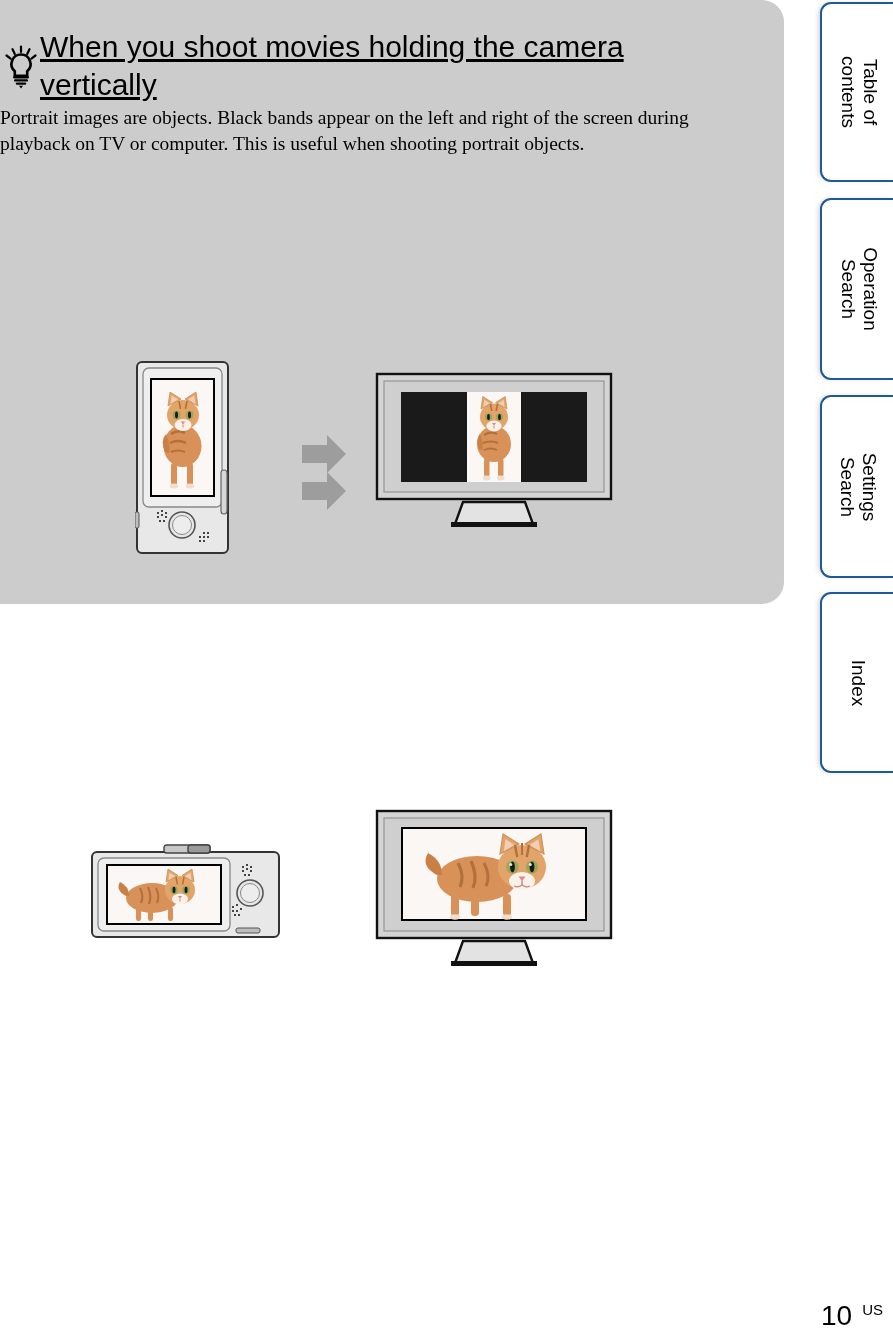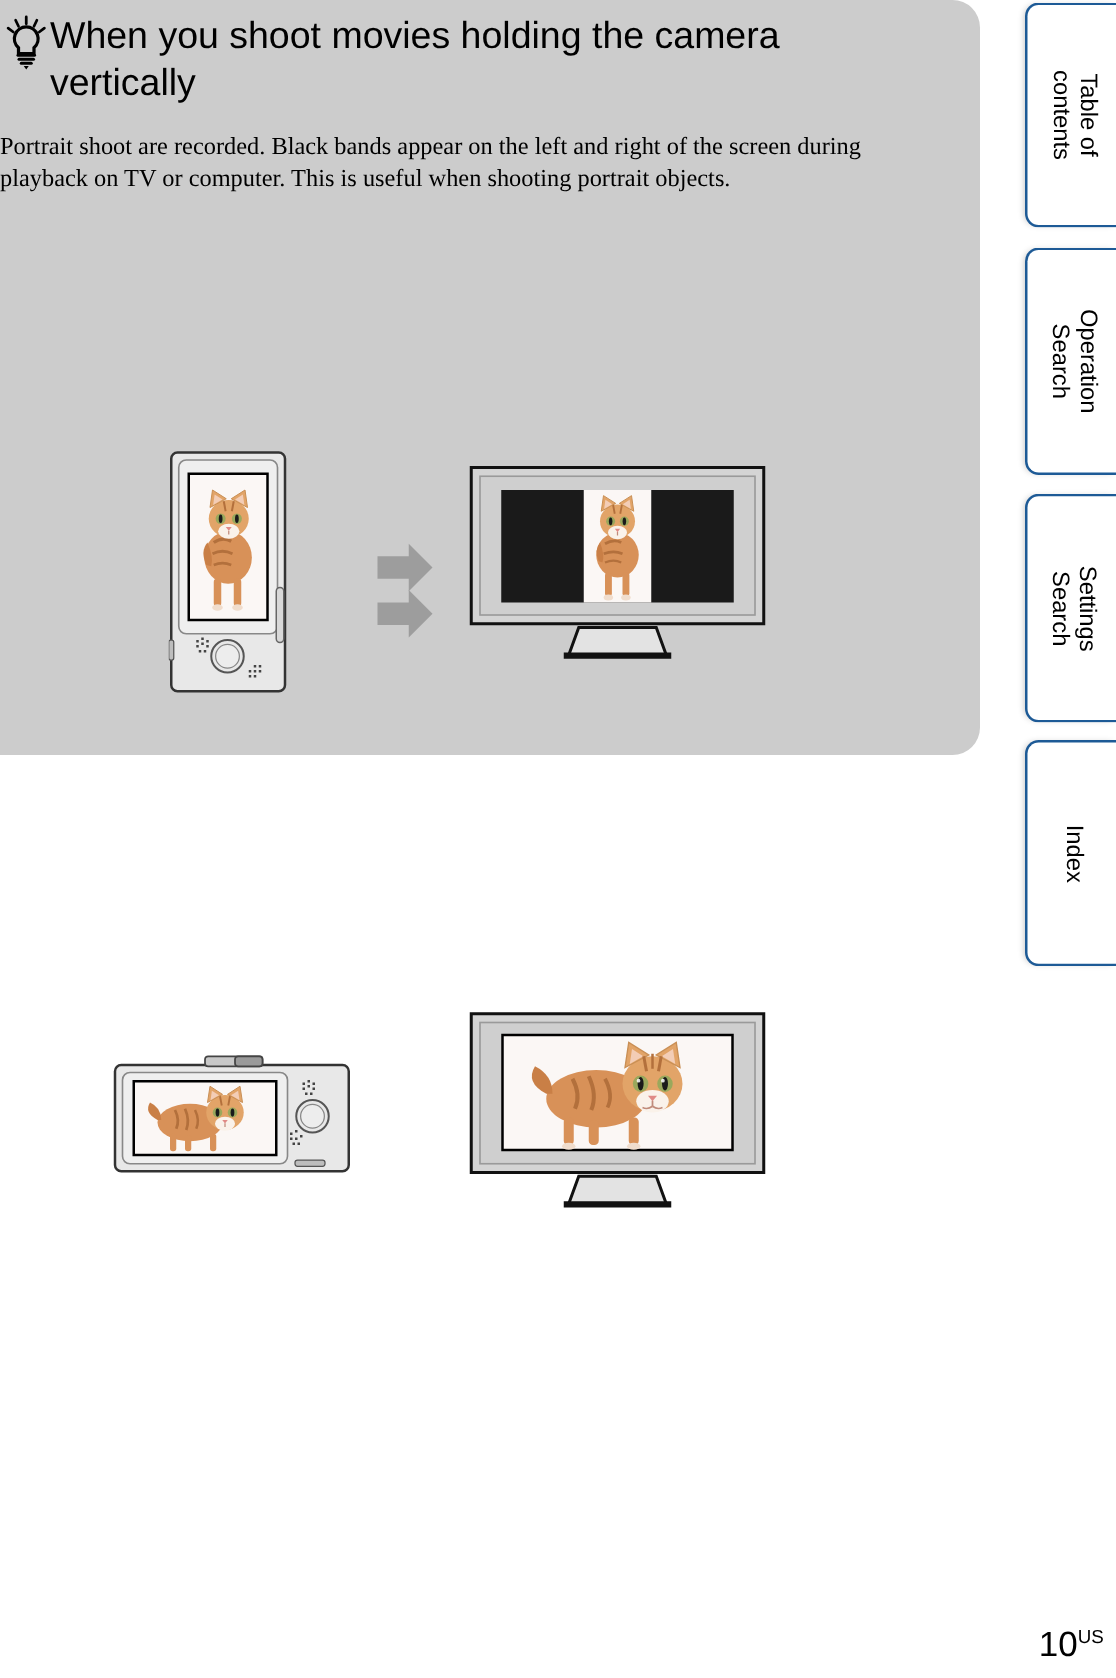--- a/index.html
+++ b/index.html
@@ -23,24 +23,25 @@
     width: 784px;
     height: 604px;
     background: #cccccc;
     border-top-right-radius: 22px;
     border-bottom-right-radius: 22px;
   }
 
   #tip-heading {
     position: absolute;
     left: 4px;
-    top: 10px;
+    top: 28px;
     width: 700px;
     display: flex;
-    align-items: flex-start;
+    align-items: center;
+    text-decoration: underline;
   }
   #tip-bulb {
     flex: 0 0 auto;
     width: 34px;
     height: 44px;
     margin-top: 2px;
   }
   #tip-heading-text {
     font-family: "Liberation Sans", sans-serif;
     font-size: 30px;
@@ -134,20 +135,21 @@
     right: 10px;
     bottom: 10px;
     font-family: "Liberation Sans", sans-serif;
     font-size: 28px;
     color: #000;
     letter-spacing: 0px;
   }
   #page-number sup {
     font-size: 15px;
     vertical-align: super;
+    margin-left: 10px;
   }
 </style>
 </head>
 <body>
 
 <div id="tip-panel">
 
   <div id="tip-heading">
     <svg id="tip-bulb" viewBox="0 0 34 44">
 
@@ -164,21 +166,21 @@
       <g stroke="#000" stroke-width="2.4" stroke-linecap="round">
         <line x1="10.4" y1="32.2" x2="23.6" y2="32.2"></line>
         <line x1="11.2" y1="35.4" x2="22.8" y2="35.4"></line>
         <line x1="13.0" y1="38.6" x2="21.0" y2="38.6"></line>
       </g>
       <path d="M15 40.8 l4 0 l-2 2.8 Z" fill="#000"></path>
     </svg>
     <div id="tip-heading-text">When you shoot movies holding the camera vertically</div>
   </div>
 
-  <div id="tip-body">Portrait shoot are recorded. Black bands appear on the left and right of the screen during playback on TV or computer. This is useful when shooting portrait objects.</div>
+  <div id="tip-body">Portrait images are objects. Black bands appear on the left and right of the screen during playback on TV or computer. This is useful when shooting portrait objects.</div>
 
   <div class="fig-row" id="fig-row-1">
 
     <svg class="cam-vertical" viewBox="0 0 95 195">
 
       <rect x="2" y="2" width="91" height="191" rx="5" fill="#e8e8e8" stroke="#333" stroke-width="2"></rect>
 
       <rect x="8" y="8" width="79" height="139" rx="6" fill="#efefef" stroke="#888" stroke-width="1.3"></rect>
 
       <rect x="15" y="18" width="65" height="119" fill="#000"></rect>

